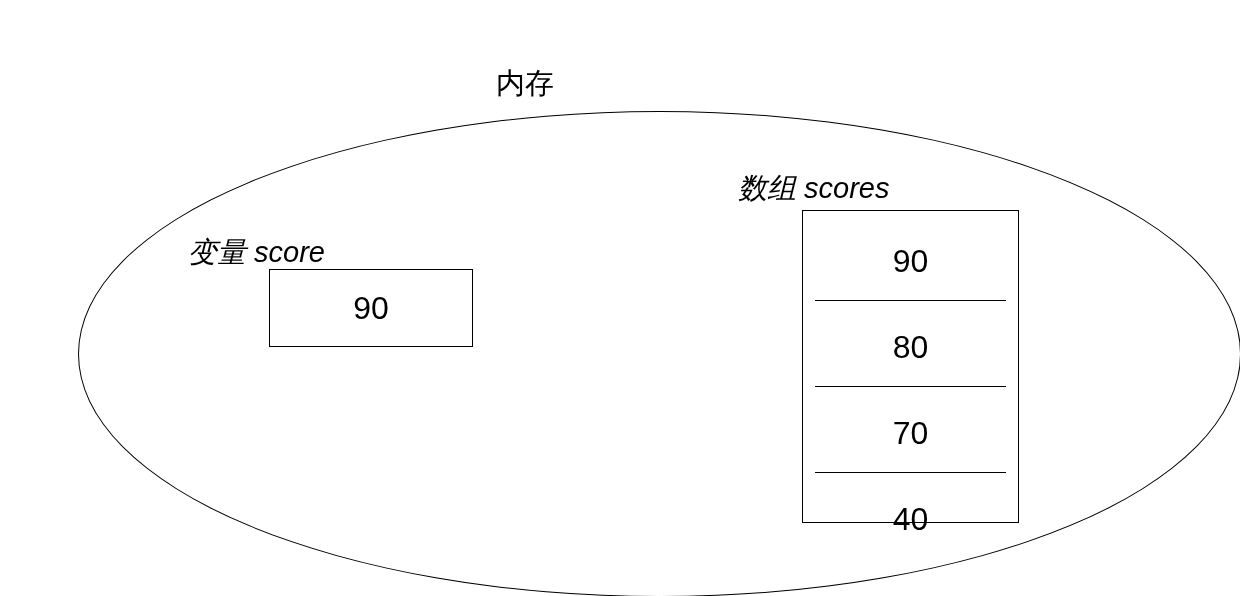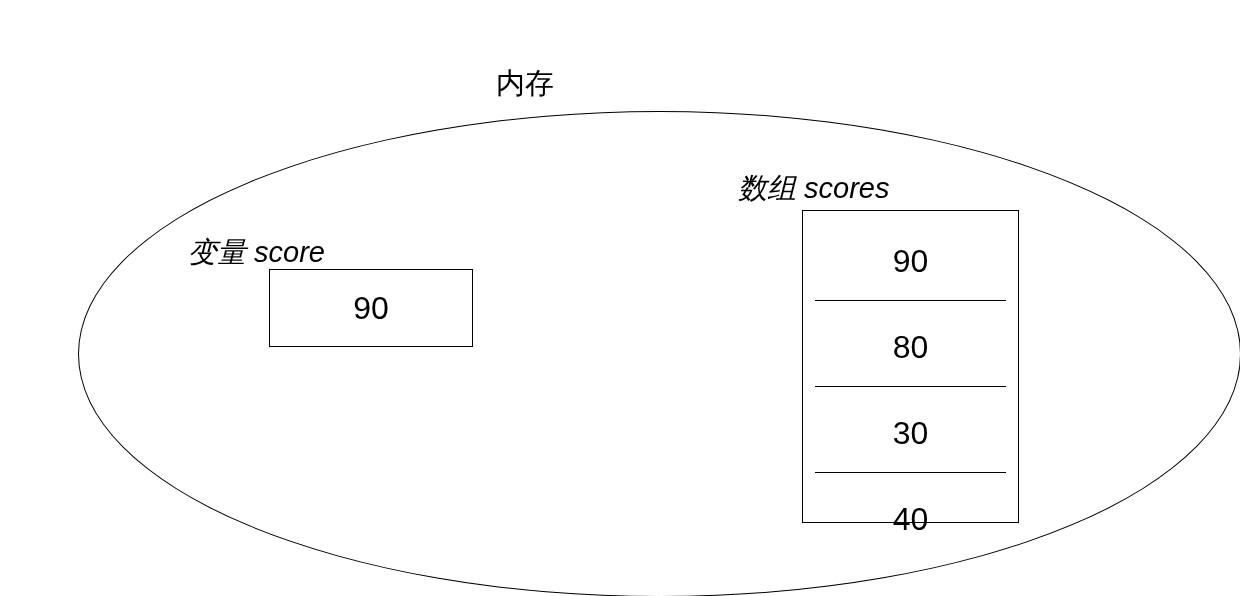--- a/index.html
+++ b/index.html
@@ -95,20 +95,20 @@
   <div class="group-label array-label">数组 scores</div>
 
   <div class="array-box">
     <div class="array-cell">
       <span>90</span>
     </div>
     <div class="array-cell">
       <span>80</span>
     </div>
     <div class="array-cell">
-      <span>30</span>
+      <span>70</span>
     </div>
     <div class="array-cell">
       <span>40</span>
     </div>
   </div>
 
 </div>
 
 </body></html>

